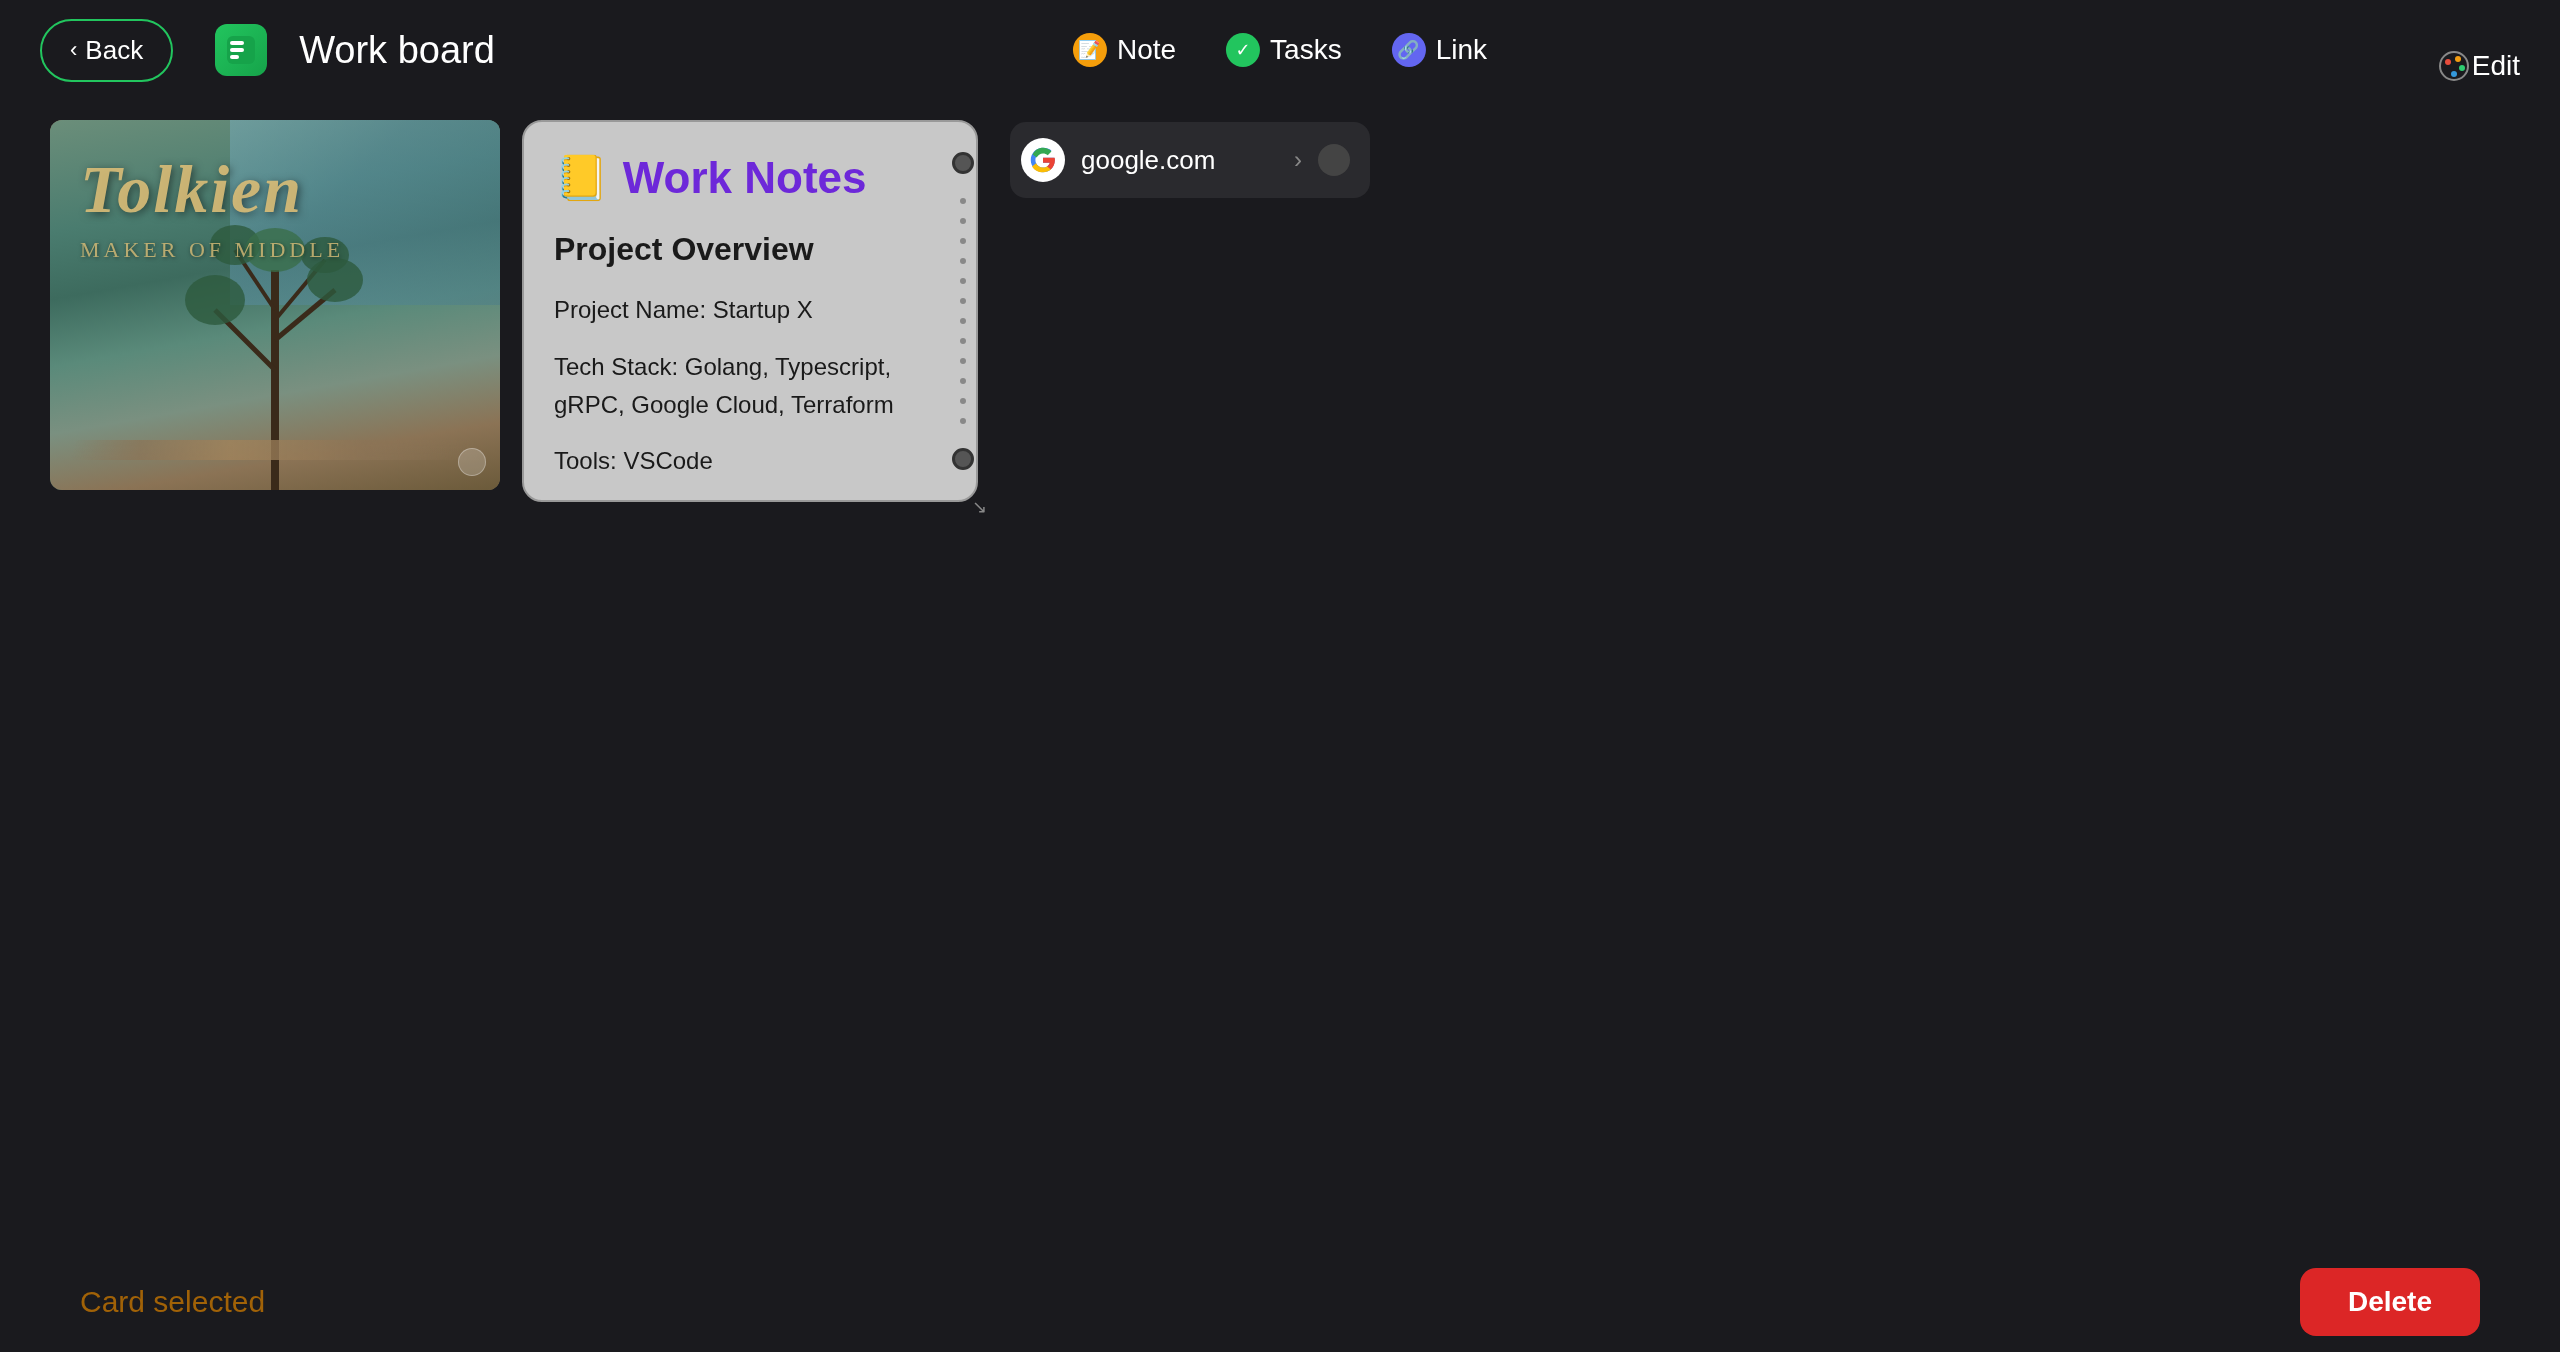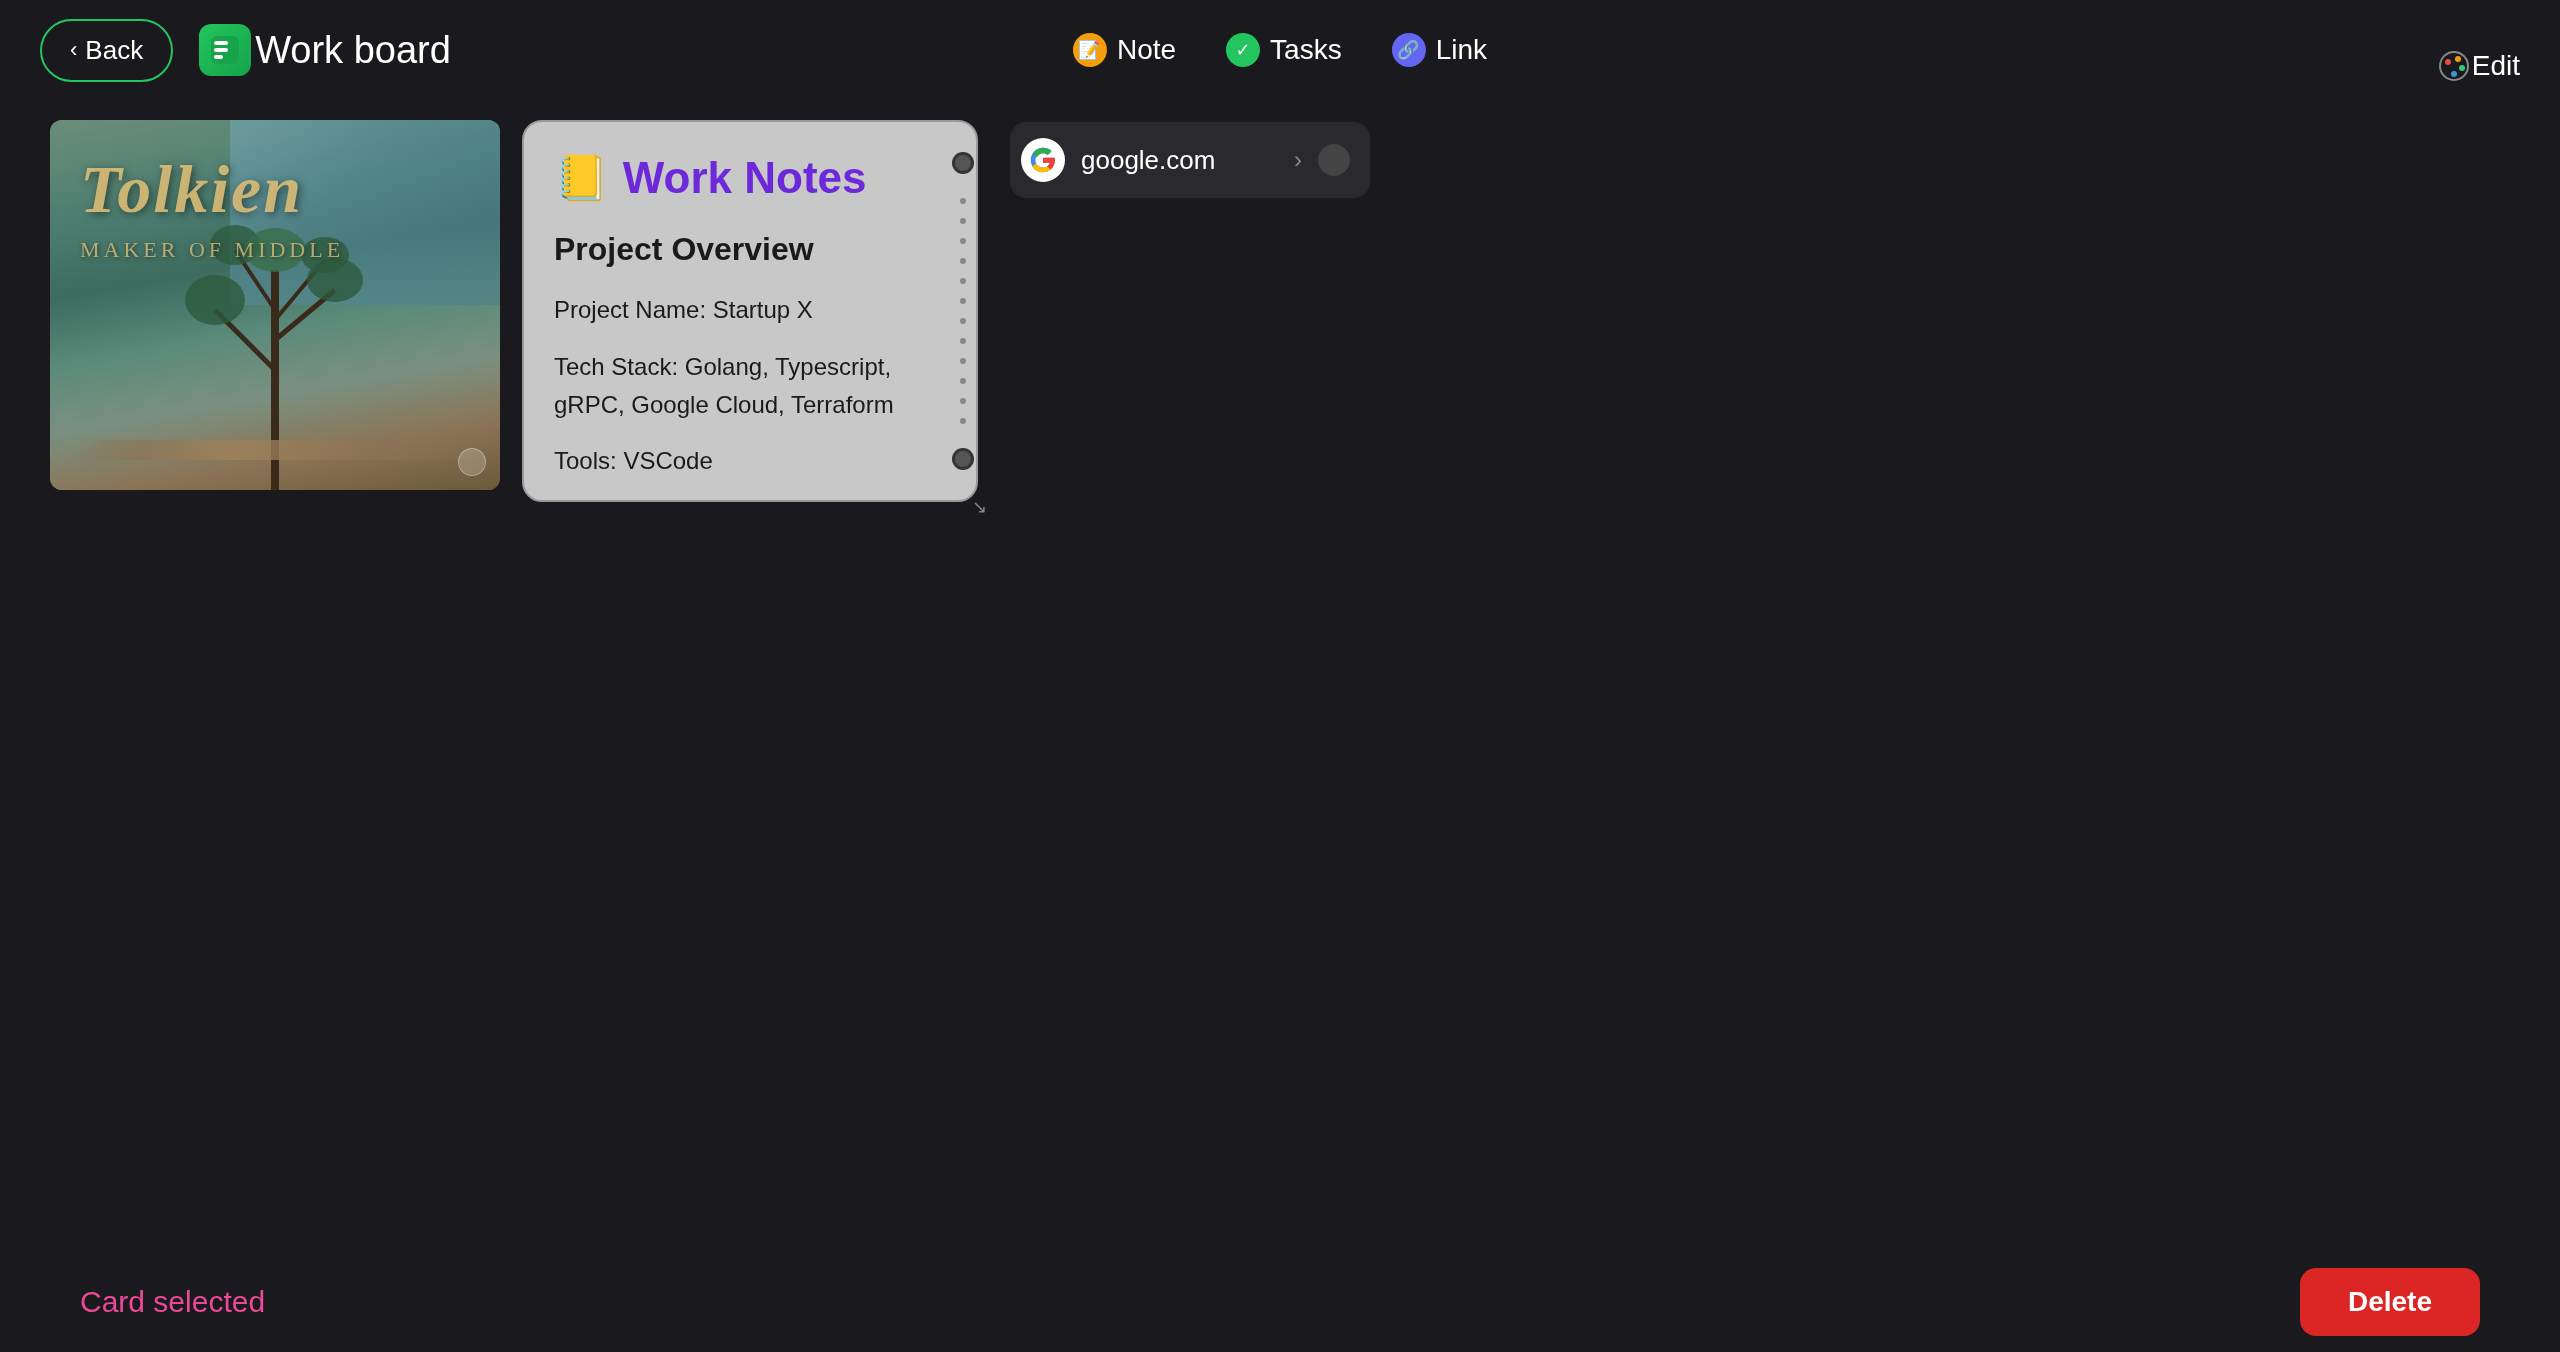--- a/index.html
+++ b/index.html
@@ -41,22 +41,22 @@
       white-space: nowrap;
     }
 
     .back-button .arrow {
       font-size: 22px;
     }
 
     .board-title-area {
       display: flex;
       align-items: center;
-      gap: 4px;
-      margin-left: 26px;
+      gap: 32px;
+      margin-left: 42px;
     }
 
     .board-icon {
       width: 52px;
       height: 52px;
       background: linear-gradient(135deg, #22c55e, #16a34a);
       border-radius: 12px;
       display: flex;
       align-items: center;
       justify-content: center;
@@ -354,21 +354,21 @@
       right: 0;
       height: 100px;
       display: flex;
       align-items: center;
       justify-content: space-between;
       padding: 0 80px;
     }
 
     .card-selected-label {
       font-size: 30px;
-      color: #ec4899;
+      color: #a16207;
     }
 
     .delete-button {
       background: #dc2626;
       color: #ffffff;
       border: none;
       border-radius: 16px;
       padding: 18px 48px;
       font-size: 28px;
       font-weight: 600;

